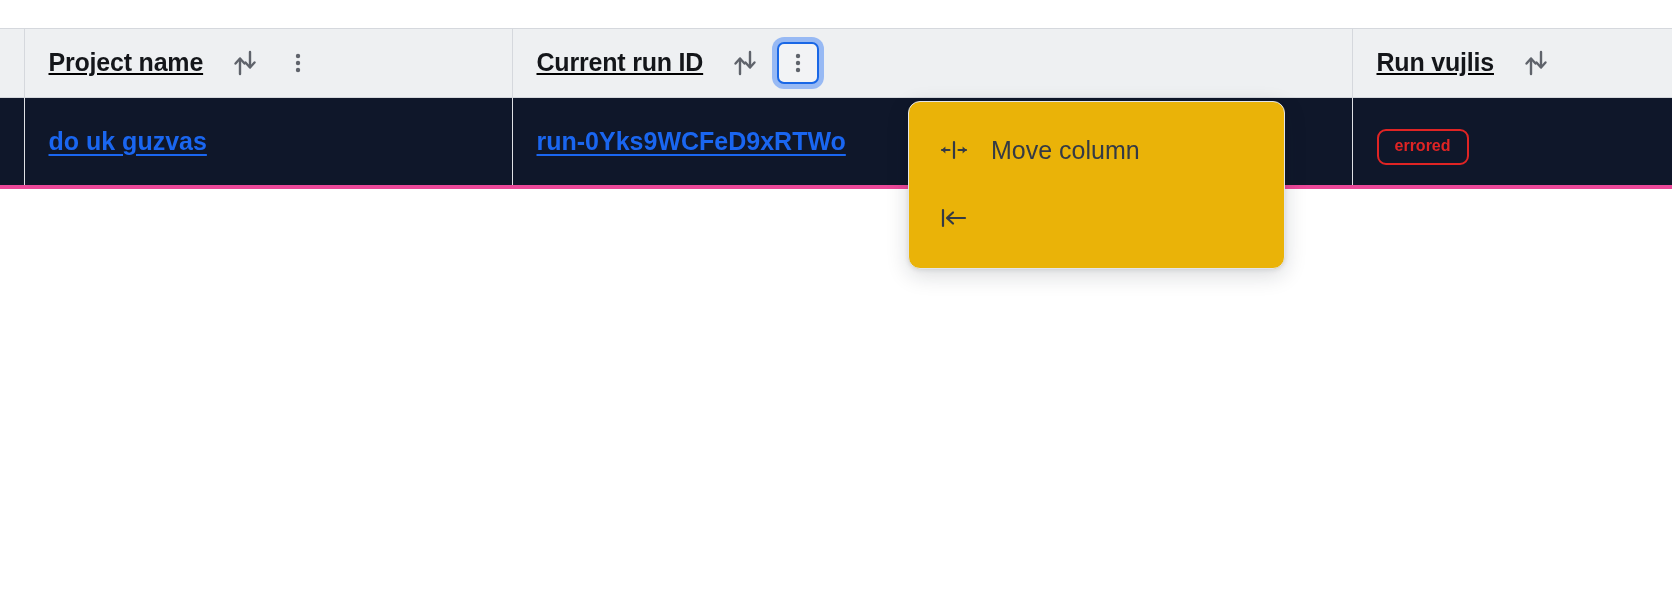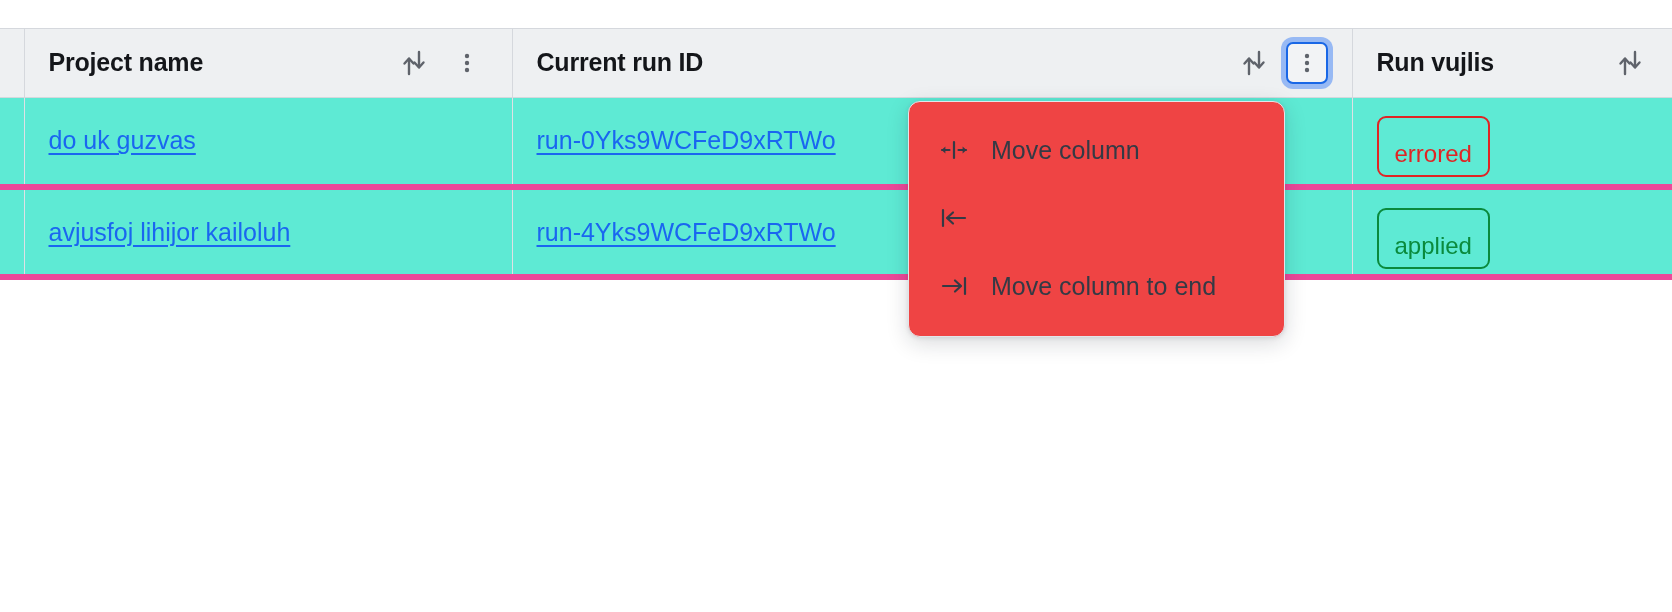--- a/index.html
+++ b/index.html
@@ -43,24 +43,25 @@
     padding: 0 24px;
     vertical-align: middle;
   }
   thead th.sel-head {
     padding: 0;
     border-right: 1px solid #d5d8dd;
   }
   .th-inner {
     display: flex;
     align-items: center;
-    justify-content: space-between;
+    justify-content: flex-start;
     width: 100%;
     height: 100%;
     gap: 24px;
+    text-decoration: underline;
   }
   .th-label {
     font-size: 25px;
     font-weight: bold;
     color: #14161a;
     letter-spacing: -0.2px;
     white-space: nowrap;
   }
   .th-tools {
     display: flex;
@@ -84,58 +85,59 @@
   .icon-btn.sortbtn { width: 36px; }
   .icon-btn.focused {
     background: #f2f3f5;
     border: 2px solid #1967e6;
     box-shadow: 0 0 0 5px rgba(80,140,245,0.55);
   }
   .icon-btn svg { display: block; }
 
   tbody td {
     height: 90px;
-    border-bottom: 6px solid #ec4899;
+    border-bottom: 4px solid #ec4899;
     border-right: 1px solid #dfe1e5;
     padding: 0 24px;
     vertical-align: middle;
-    background: #5eead4;
+    background: #0f172a;
+    font-weight: bold;
   }
   tbody td.sel-cell { padding: 0; }
   .cell-link {
     font-size: 25px;
     color: #1a66f0;
     text-decoration: underline;
     text-underline-offset: 4px;
     text-decoration-thickness: 2px;
     cursor: pointer;
     white-space: nowrap;
   }
 
   .badge {
     display: inline-block;
-    padding: 24px 16px 9px;
+    padding: 7px 16px 9px;
     border-radius: 9px;
     border: 2px solid currentColor;
-    font-size: 24px;
+    font-size: 16px;
     line-height: 1;
     white-space: nowrap;
     margin-top: 12px;
   }
   .badge.errored { color: #e02424; }
   .badge.applied { color: #0a8a3c; }
   .badge.planned { color: #c05a10; }
 
   
   .menu {
     position: absolute;
     left: 908px;
     top: 101px;
     width: 377px;
-    background: #ef4444;
+    background: #eab308;
     border: 1px solid #e3e5e9;
     border-radius: 12px;
     box-shadow: 0 6px 22px rgba(20,25,35,0.16), 0 1px 4px rgba(20,25,35,0.10);
     padding: 14px 0 16px;
     z-index: 40;
   }
   .menu-item {
     display: flex;
     align-items: center;
     gap: 22px;
@@ -246,32 +248,20 @@
           <td>
             <span class="cell-link">do uk guzvas</span>
           </td>
           <td>
             <span class="cell-link">run-0Yks9WCFeD9xRTWo</span>
           </td>
           <td>
             <span class="badge errored">errored</span>
           </td>
         </tr>
-        <tr>
-          <td class="sel-cell"></td>
-          <td>
-            <span class="cell-link">avjusfoj lihijor kailoluh</span>
-          </td>
-          <td>
-            <span class="cell-link">run-4Yks9WCFeD9xRTWo</span>
-          </td>
-          <td>
-            <span class="badge applied">applied</span>
-          </td>
-        </tr>
       </tbody>
     </table>
   </div>
 
   <div class="menu">
     <div class="menu-item">
       <span class="mi-icon">
         <svg width="30" height="22" viewBox="0 0 30 22" fill="none">
           <path d="M15 3 V19" stroke="#343a45" stroke-width="2.2" stroke-linecap="round"></path>
           <path d="M10.5 11 H3" stroke="#343a45" stroke-width="2.2" stroke-linecap="round"></path>
@@ -286,25 +276,15 @@
     <div class="menu-item">
       <span class="mi-icon">
         <svg width="30" height="22" viewBox="0 0 30 22" fill="none">
           <path d="M4 3 V19" stroke="#343a45" stroke-width="2.2" stroke-linecap="round"></path>
           <path d="M26 11 H9" stroke="#343a45" stroke-width="2.2" stroke-linecap="round"></path>
           <path d="M14 5.5 L8 11 L14 16.5" stroke="#343a45" stroke-width="2.2" stroke-linecap="round" stroke-linejoin="round" fill="none"></path>
         </svg>
       </span>
     </div>
 
-    <div class="menu-item">
-      <span class="mi-icon">
-        <svg width="30" height="22" viewBox="0 0 30 22" fill="none">
-          <path d="M26 3 V19" stroke="#343a45" stroke-width="2.2" stroke-linecap="round"></path>
-          <path d="M4 11 H21" stroke="#343a45" stroke-width="2.2" stroke-linecap="round"></path>
-          <path d="M16 5.5 L22 11 L16 16.5" stroke="#343a45" stroke-width="2.2" stroke-linecap="round" stroke-linejoin="round" fill="none"></path>
-        </svg>
-      </span>
-      <span class="mi-label">Move column to end</span>
-    </div>
   </div>
 
 </div>
 
 </body></html>

